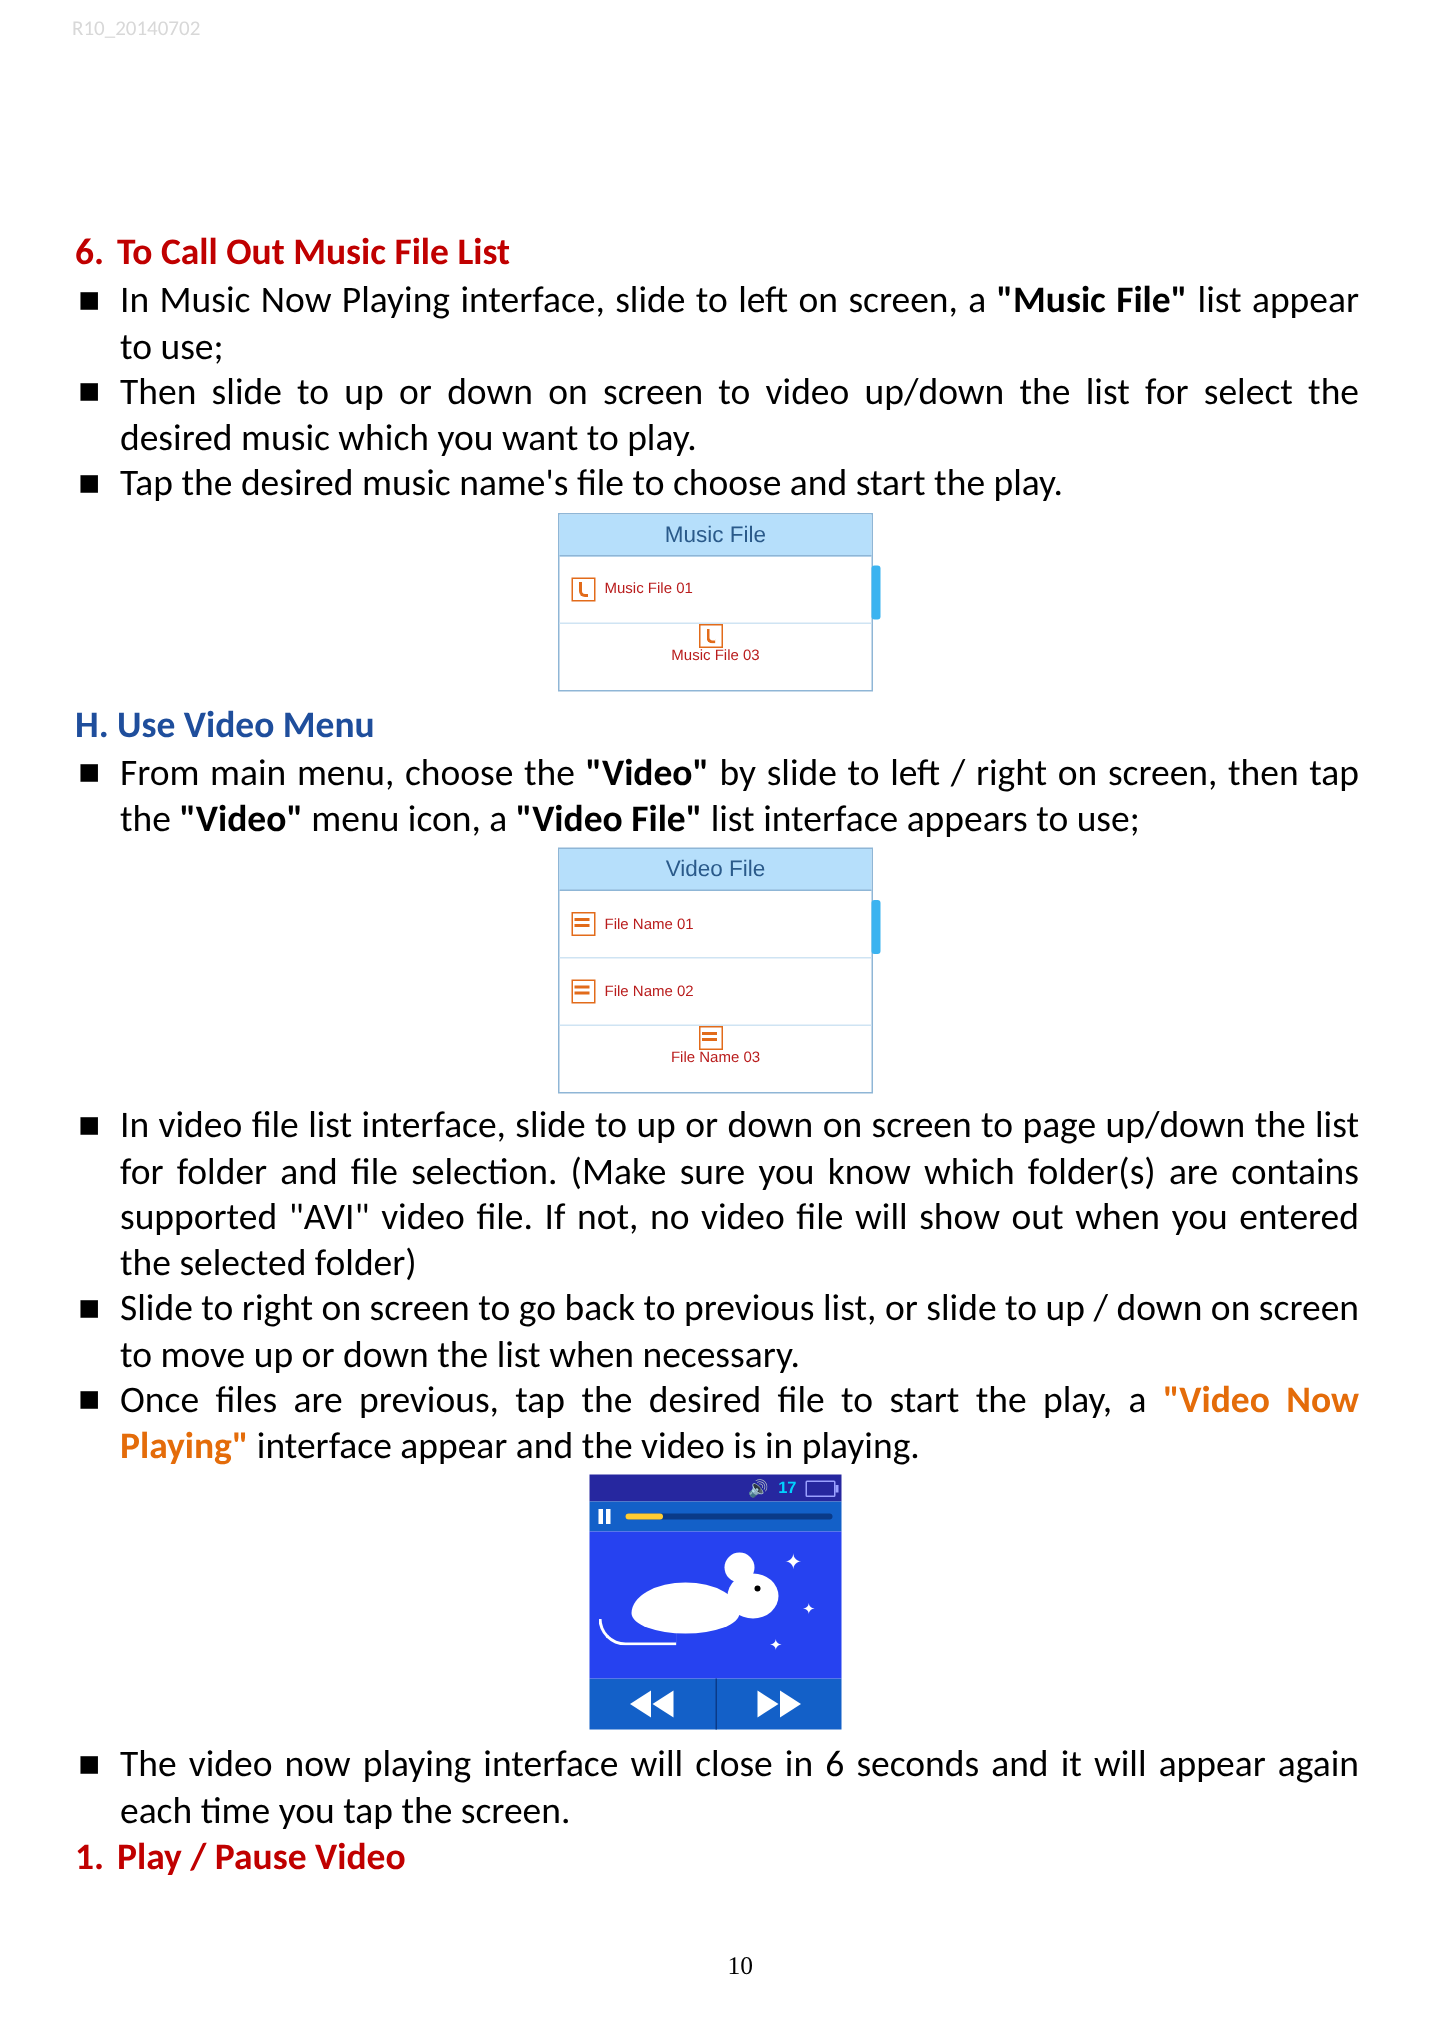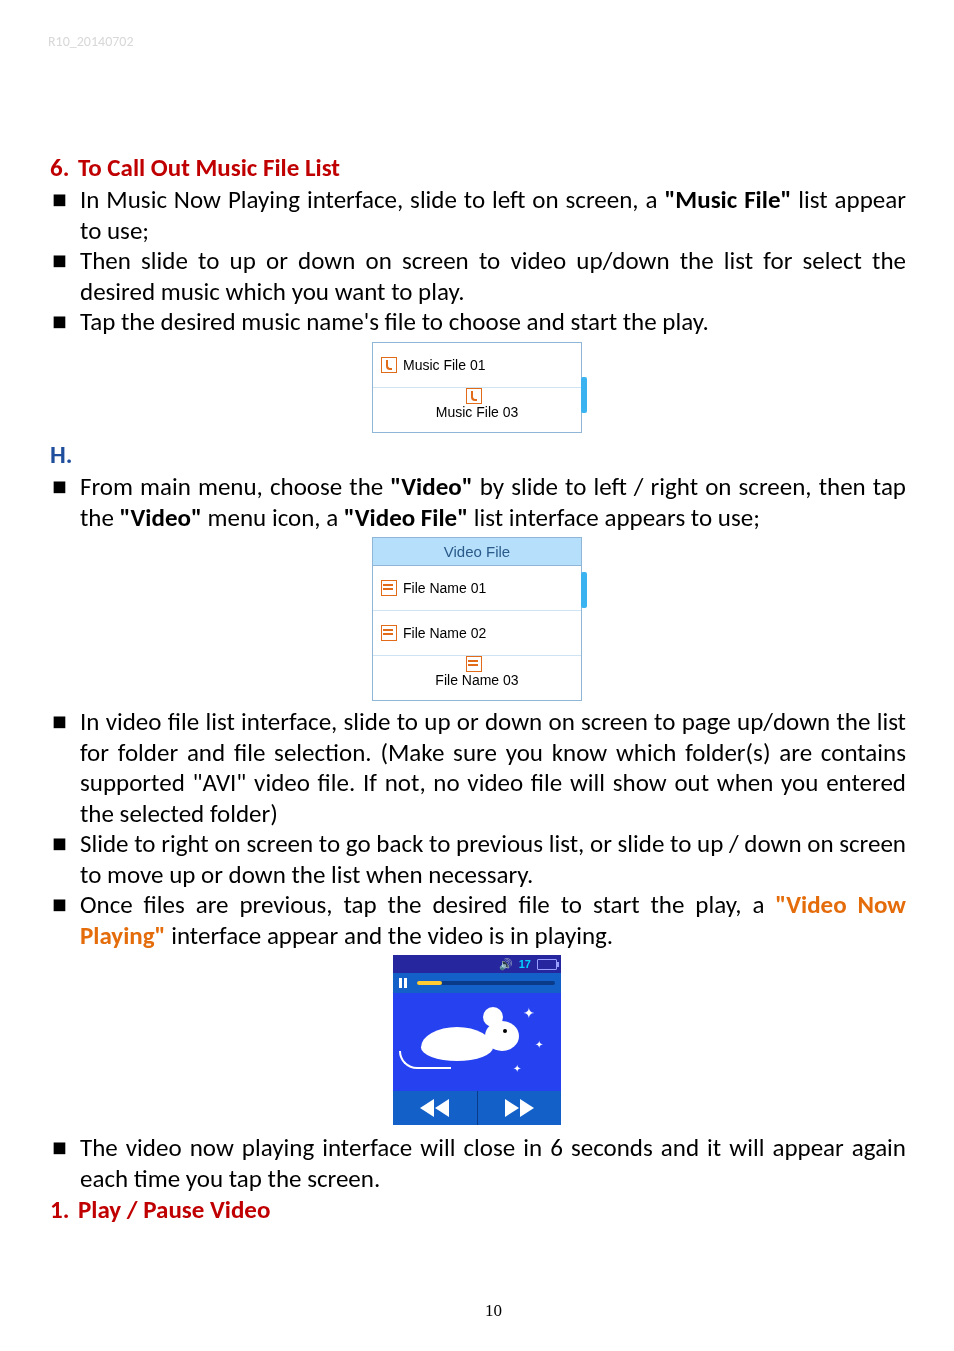--- a/index.html
+++ b/index.html
@@ -11,21 +11,20 @@
     font-family: Calibri, "Segoe UI", Arial, sans-serif;
     color: #000;
     position: relative;
   }
   .header-code {
     position: absolute;
     top: 10px;
     left: 48px;
     color: #d8d8d8;
     font-size: 14px;
-    margin-top: 23px;
   }
   .content {
     position: absolute;
     top: 152px;
     left: 48px;
     right: 48px;
   }
   .h-red {
     color: #c00000;
     font-weight: bold;
@@ -85,22 +84,22 @@
     text-align: center;
     padding: 5px 0;
     border-bottom: 1px solid #8fb6d6;
   }
   .mini-list .row {
     display: flex;
     align-items: center;
     height: 44px;
     border-bottom: 1px solid #cfe4f3;
     padding: 0 8px;
-    font-size: 14px;
-    color: #000000;
+    font-size: 10px;
+    color: #b91c1c;
   }
   .mini-list .row:last-child { border-bottom: none; flex-direction: column; }
   .mini-list .scroll-ind {
     position: absolute;
     top: 34px;
     right: -6px;
     width: 6px;
     height: 36px;
     background: #3bb3f0;
     border-radius: 2px;
@@ -315,32 +314,34 @@
     <span class="b">◼</span>
     <span class="t">Then slide to up or down on screen to video up/down the list for select the desired music which you want to play.</span>
   </p>
   <p class="bullet-row">
     <span class="b">◼</span>
     <span class="t">Tap the desired music name's file to choose and start the play.</span>
   </p>
 
   <div class="mini-list">
     <div class="scroll-ind"></div>
+    <div class="hdr">Music File</div>
     <div class="row">
       <span class="micon music"></span>
       <span>Music File 01</span>
     </div>
     <div class="row">
       <span class="micon music"></span>
       <span>Music File 03</span>
     </div>
   </div>
 
   <div class="h-blue num-item">
     <span class="num">H.</span>
+    <span>Use Video Menu</span>
   </div>
 
   <p class="bullet-row">
     <span class="b">◼</span>
     <span class="t">
       <span>From main menu, choose the </span><span class="bold">"Video"</span><span> by slide to left / right on screen, then tap the </span><span class="bold">"Video"</span><span> menu icon, a </span><span class="bold">"Video File"</span><span> list interface appears to use;</span>
     </span>
   </p>
 
   <div class="mini-list">

